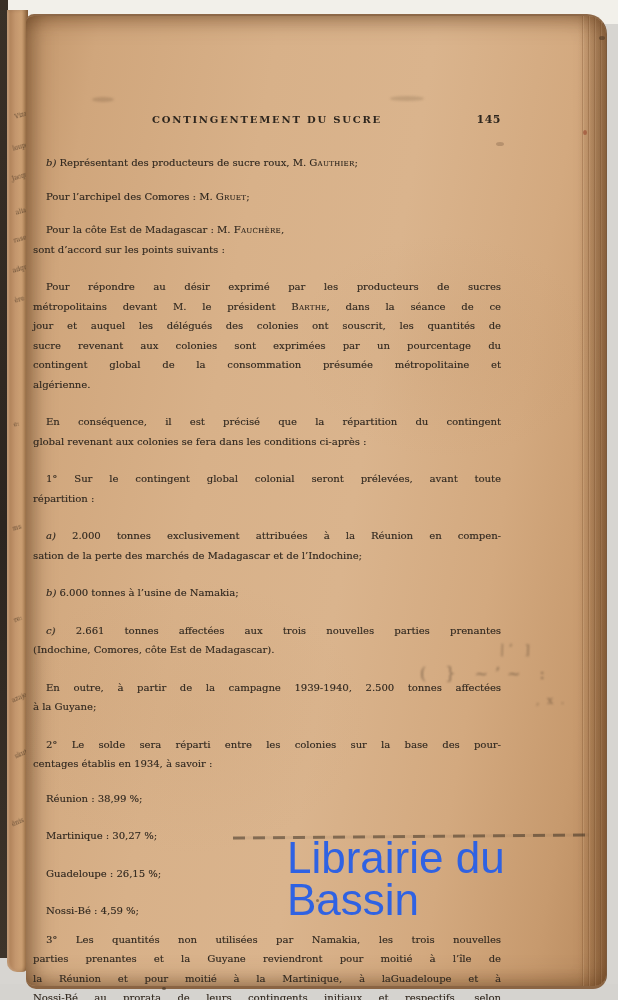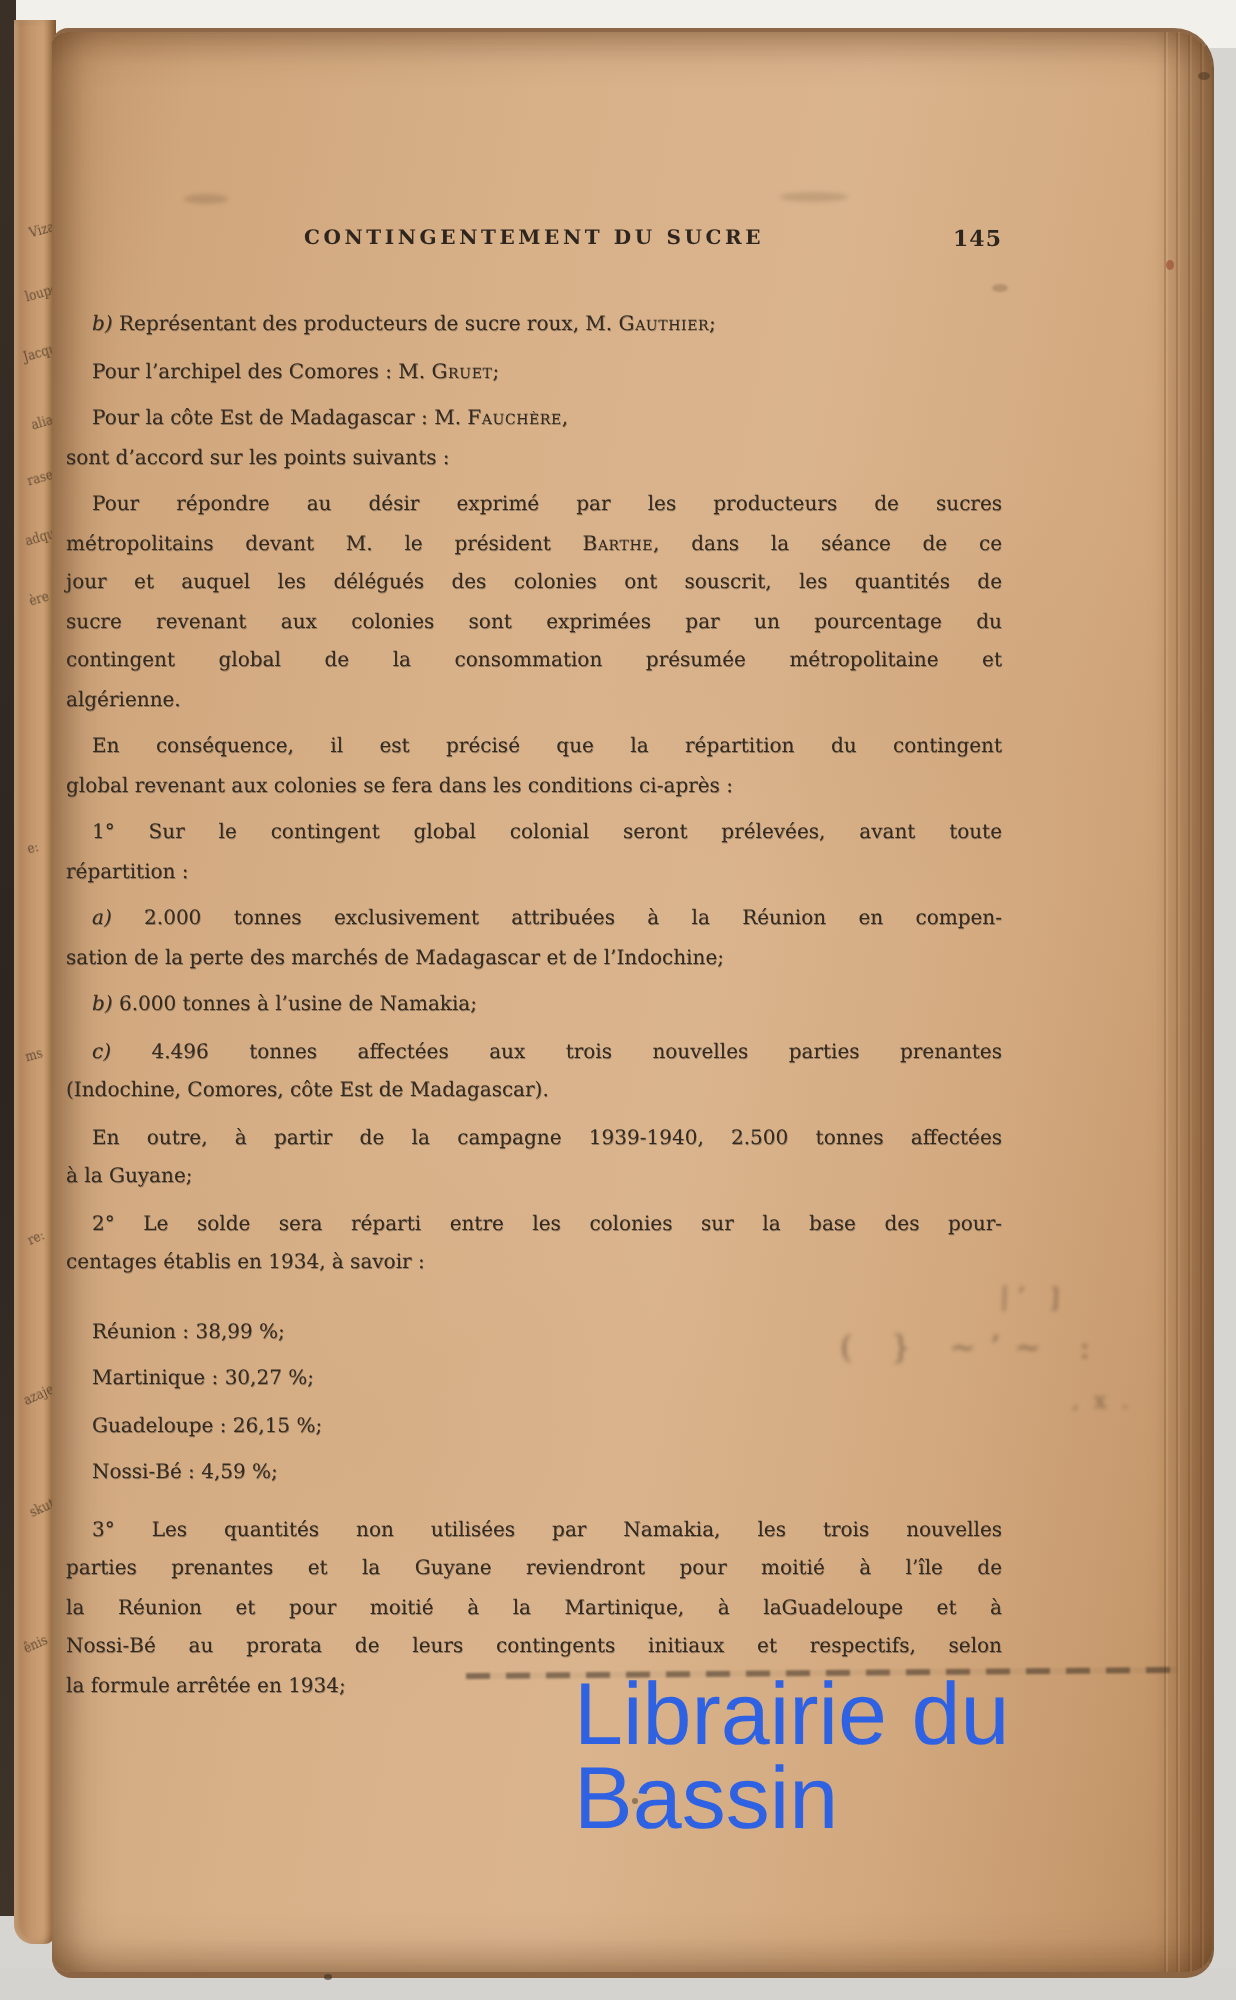--- a/index.html
+++ b/index.html
@@ -55,21 +55,21 @@
   .text-col{position:absolute;left:7px;top:0;width:468px;color:#332a21;}
   .running-head{position:relative;margin-top:96px;height:15px;text-align:center;
         font-weight:bold;font-size:10px;line-height:15px;letter-spacing:1.8px;color:#2e261e;}
   .rh-num{position:absolute;right:0;top:0;font-size:11px;letter-spacing:.5px;}
   .ln{font-size:10px;line-height:19.5px;white-space:nowrap;
       text-shadow:.3px .3px 0 rgba(51,42,33,.4);}
   .jst{text-align:justify;text-align-last:justify;white-space:normal;}
   .ind{text-indent:13px;}
   .it{font-style:italic;}
   .sc{font-variant:small-caps;letter-spacing:.3px;}
-  .mt26{margin-top:26px}.mt4{margin-top:4px}.mt5{margin-top:4px}
+  .mt26{margin-top:26px}.mt4{margin-top:14px}.mt5{margin-top:18px}
   .mt9{margin-top:9px}.mt15{margin-top:15px}
 
   
   .stamp-mark{position:absolute;color:rgba(62,48,36,.5);filter:blur(1px);
         font-family:"DejaVu Serif",serif;white-space:nowrap;}
   .m0{left:500px;top:642px;font-size:13px;letter-spacing:4px;transform:rotate(2deg);}
   .m1{left:420px;top:664px;font-size:16px;letter-spacing:7px;}
   .m2{left:536px;top:694px;font-size:11px;letter-spacing:2px;}
 
   
@@ -139,21 +139,21 @@
           <div class="ln jst"><span class="it"></span><span>sucre revenant aux colonies sont exprimées par un pourcentage du</span><span class="sc"></span><span></span></div>
           <div class="ln jst"><span class="it"></span><span>contingent global de la consommation présumée métropolitaine et</span><span class="sc"></span><span></span></div>
           <div class="ln"><span class="it"></span><span>algérienne.</span><span class="sc"></span><span></span></div>
           <div class="ln ind jst mt5"><span class="it"></span><span>En conséquence, il est précisé que la répartition du contingent</span><span class="sc"></span><span></span></div>
           <div class="ln"><span class="it"></span><span>global revenant aux colonies se fera dans les conditions ci-après :</span><span class="sc"></span><span></span></div>
           <div class="ln ind jst mt5"><span class="it"></span><span>1° Sur le contingent global colonial seront prélevées, avant toute</span><span class="sc"></span><span></span></div>
           <div class="ln"><span class="it"></span><span>répartition :</span><span class="sc"></span><span></span></div>
           <div class="ln ind jst mt5"><span class="it">a)</span><span> 2.000 tonnes exclusivement attribuées à la Réunion en compen-</span><span class="sc"></span><span></span></div>
           <div class="ln"><span class="it"></span><span>sation de la perte des marchés de Madagascar et de l’Indochine;</span><span class="sc"></span><span></span></div>
           <div class="ln ind mt5"><span class="it">b)</span><span> 6.000 tonnes à l’usine de Namakia;</span><span class="sc"></span><span></span></div>
-          <div class="ln ind jst mt5"><span class="it">c)</span><span> 4.496 tonnes affectées aux trois nouvelles parties prenantes</span><span class="sc"></span><span></span></div>
+          <div class="ln ind jst mt5"><span class="it">c)</span><span> 2.661 tonnes affectées aux trois nouvelles parties prenantes</span><span class="sc"></span><span></span></div>
           <div class="ln"><span class="it"></span><span>(Indochine, Comores, côte Est de Madagascar).</span><span class="sc"></span><span></span></div>
           <div class="ln ind jst mt5"><span class="it"></span><span>En outre, à partir de la campagne 1939-1940, 2.500 tonnes affectées</span><span class="sc"></span><span></span></div>
           <div class="ln"><span class="it"></span><span>à la Guyane;</span><span class="sc"></span><span></span></div>
           <div class="ln ind jst mt5"><span class="it"></span><span>2° Le solde sera réparti entre les colonies sur la base des pour-</span><span class="sc"></span><span></span></div>
           <div class="ln"><span class="it"></span><span>centages établis en 1934, à savoir :</span><span class="sc"></span><span></span></div>
           <div class="ln ind mt15"><span class="it"></span><span>Réunion : 38,99 %;</span><span class="sc"></span><span></span></div>
           <div class="ln ind mt5"><span class="it"></span><span>Martinique : 30,27 %;</span><span class="sc"></span><span></span></div>
           <div class="ln ind mt5"><span class="it"></span><span>Guadeloupe : 26,15 %;</span><span class="sc"></span><span></span></div>
           <div class="ln ind mt5"><span class="it"></span><span>Nossi-Bé : 4,59 %;</span><span class="sc"></span><span></span></div>
           <div class="ln ind jst mt9"><span class="it"></span><span>3° Les quantités non utilisées par Namakia, les trois nouvelles</span><span class="sc"></span><span></span></div>

